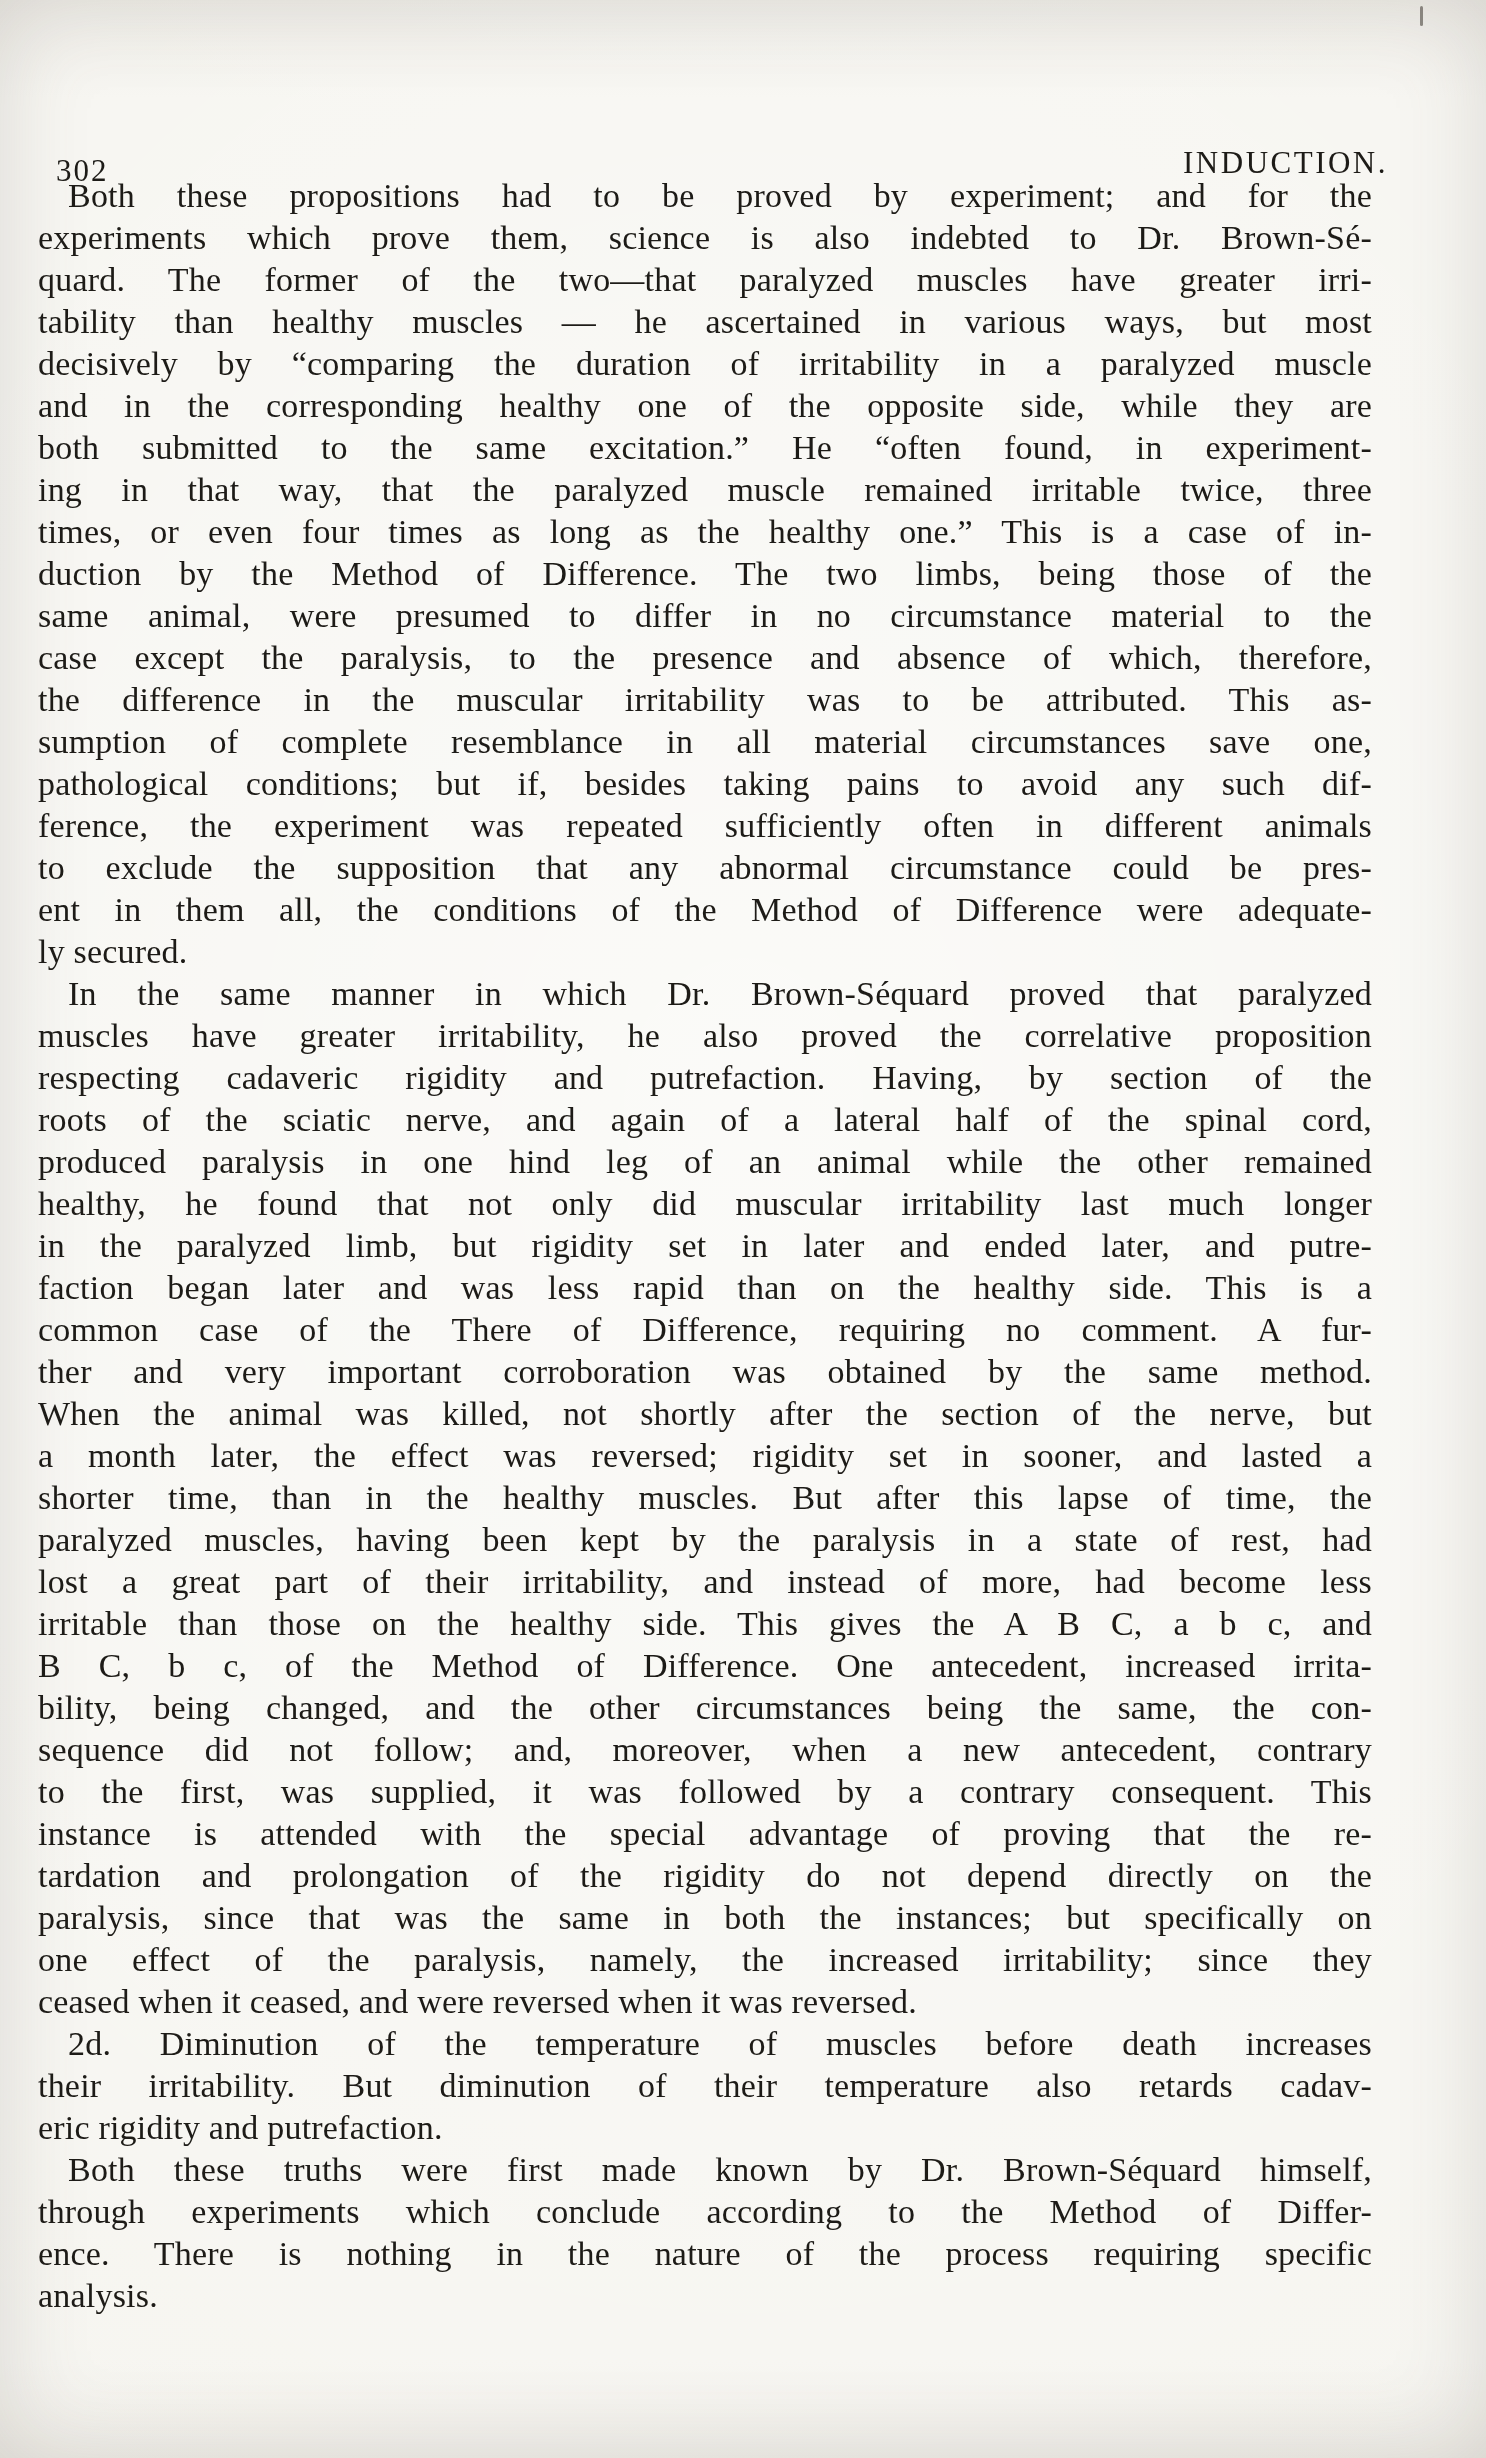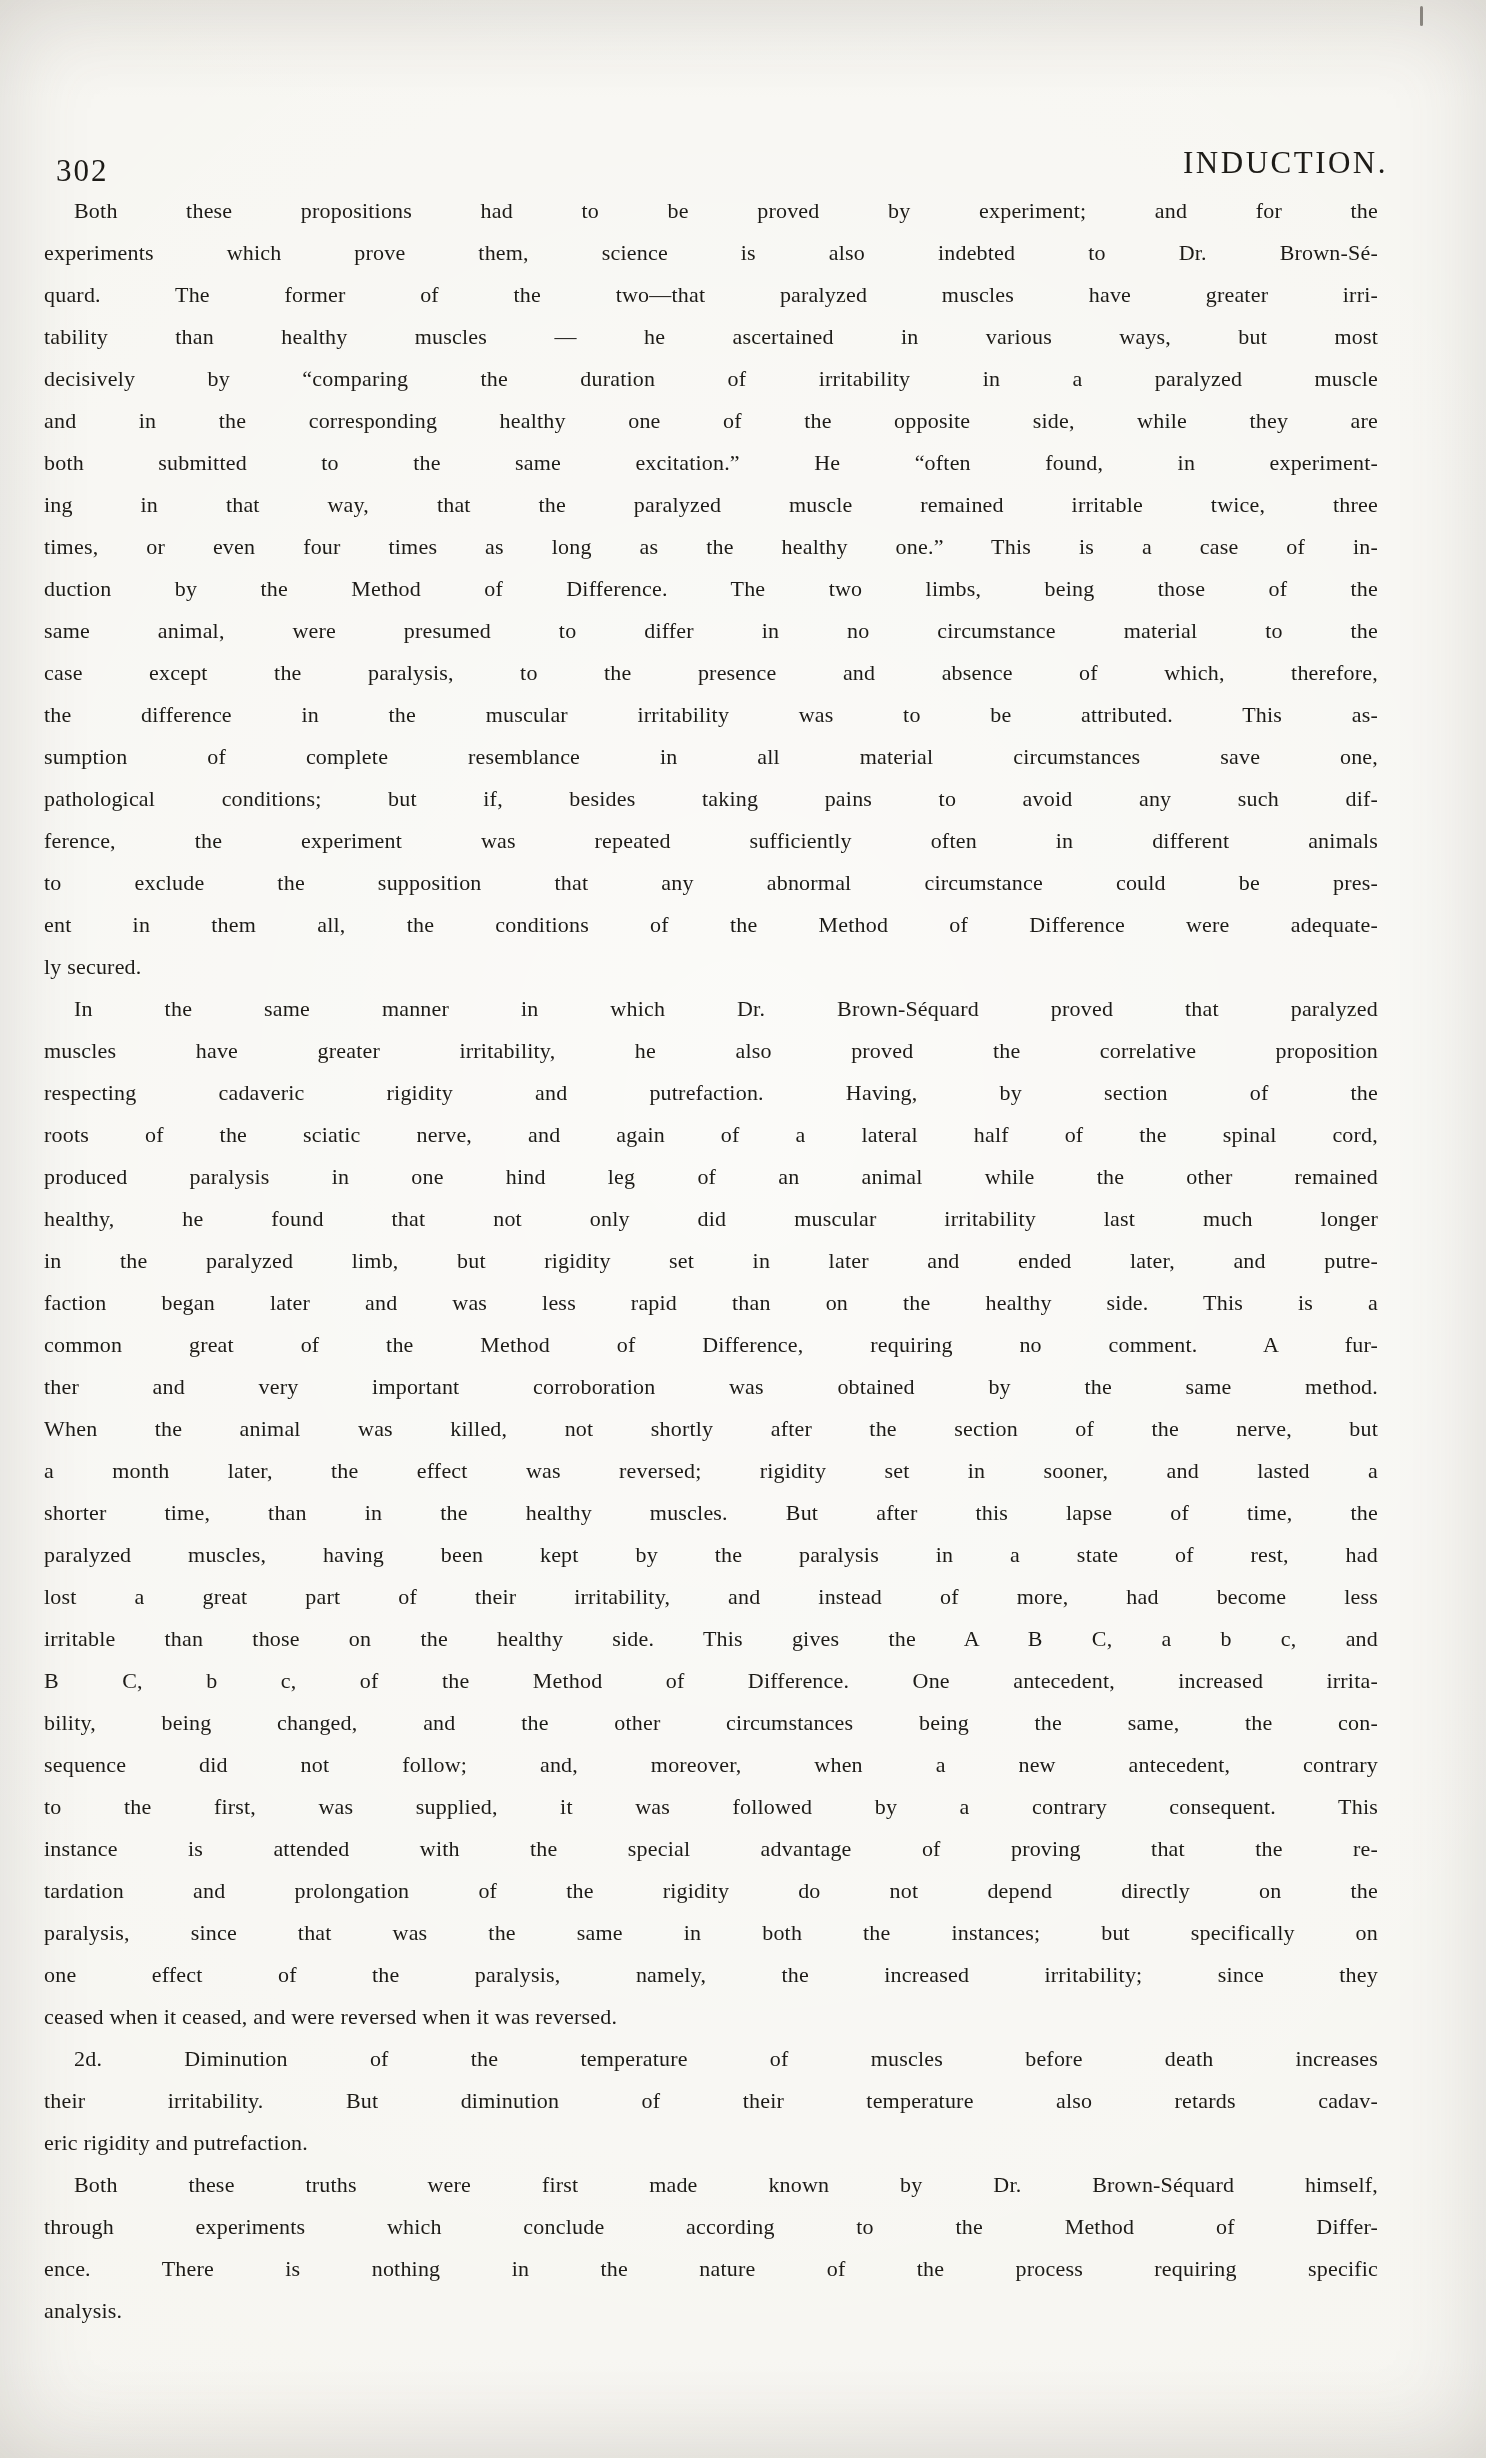--- a/index.html
+++ b/index.html
@@ -37,25 +37,24 @@
   }
   .running-head {
     position: absolute;
     left: 0;
     right: 0;
     text-align: right;
     letter-spacing: 2.5px;
   }
   .body-text {
     position: absolute;
-    left: 44px;
+    left: 38px;
     top: 175px;
     width: 1334px;
-    font-size: 22px;
-    margin-top: 15px;
+    font-size: 34px;
   }
   .line {
     height: 42px;
     line-height: 42px;
     text-align: justify;
     text-align-last: justify;
     letter-spacing: 0.2px;
   }
   .line.first { text-indent: 30px; }
   .line.last { text-align-last: left; }
@@ -102,21 +101,21 @@
       </div>
       <div class="para">
         <div class="line first">In the same manner in which Dr. Brown-Séquard proved that paralyzed</div>
         <div class="line">muscles have greater irritability, he also proved the correlative proposition</div>
         <div class="line">respecting cadaveric rigidity and putrefaction. Having, by section of the</div>
         <div class="line">roots of the sciatic nerve, and again of a lateral half of the spinal cord,</div>
         <div class="line">produced paralysis in one hind leg of an animal while the other remained</div>
         <div class="line">healthy, he found that not only did muscular irritability last much longer</div>
         <div class="line">in the paralyzed limb, but rigidity set in later and ended later, and putre-</div>
         <div class="line">faction began later and was less rapid than on the healthy side. This is a</div>
-        <div class="line">common great of the Method of Difference, requiring no comment. A fur-</div>
+        <div class="line">common case of the There of Difference, requiring no comment. A fur-</div>
         <div class="line">ther and very important corroboration was obtained by the same method.</div>
         <div class="line">When the animal was killed, not shortly after the section of the nerve, but</div>
         <div class="line">a month later, the effect was reversed; rigidity set in sooner, and lasted a</div>
         <div class="line">shorter time, than in the healthy muscles. But after this lapse of time, the</div>
         <div class="line">paralyzed muscles, having been kept by the paralysis in a state of rest, had</div>
         <div class="line">lost a great part of their irritability, and instead of more, had become less</div>
         <div class="line">irritable than those on the healthy side. This gives the A B C, a b c, and</div>
         <div class="line">B C, b c, of the Method of Difference. One antecedent, increased irrita-</div>
         <div class="line">bility, being changed, and the other circumstances being the same, the con-</div>
         <div class="line">sequence did not follow; and, moreover, when a new antecedent, contrary</div>

